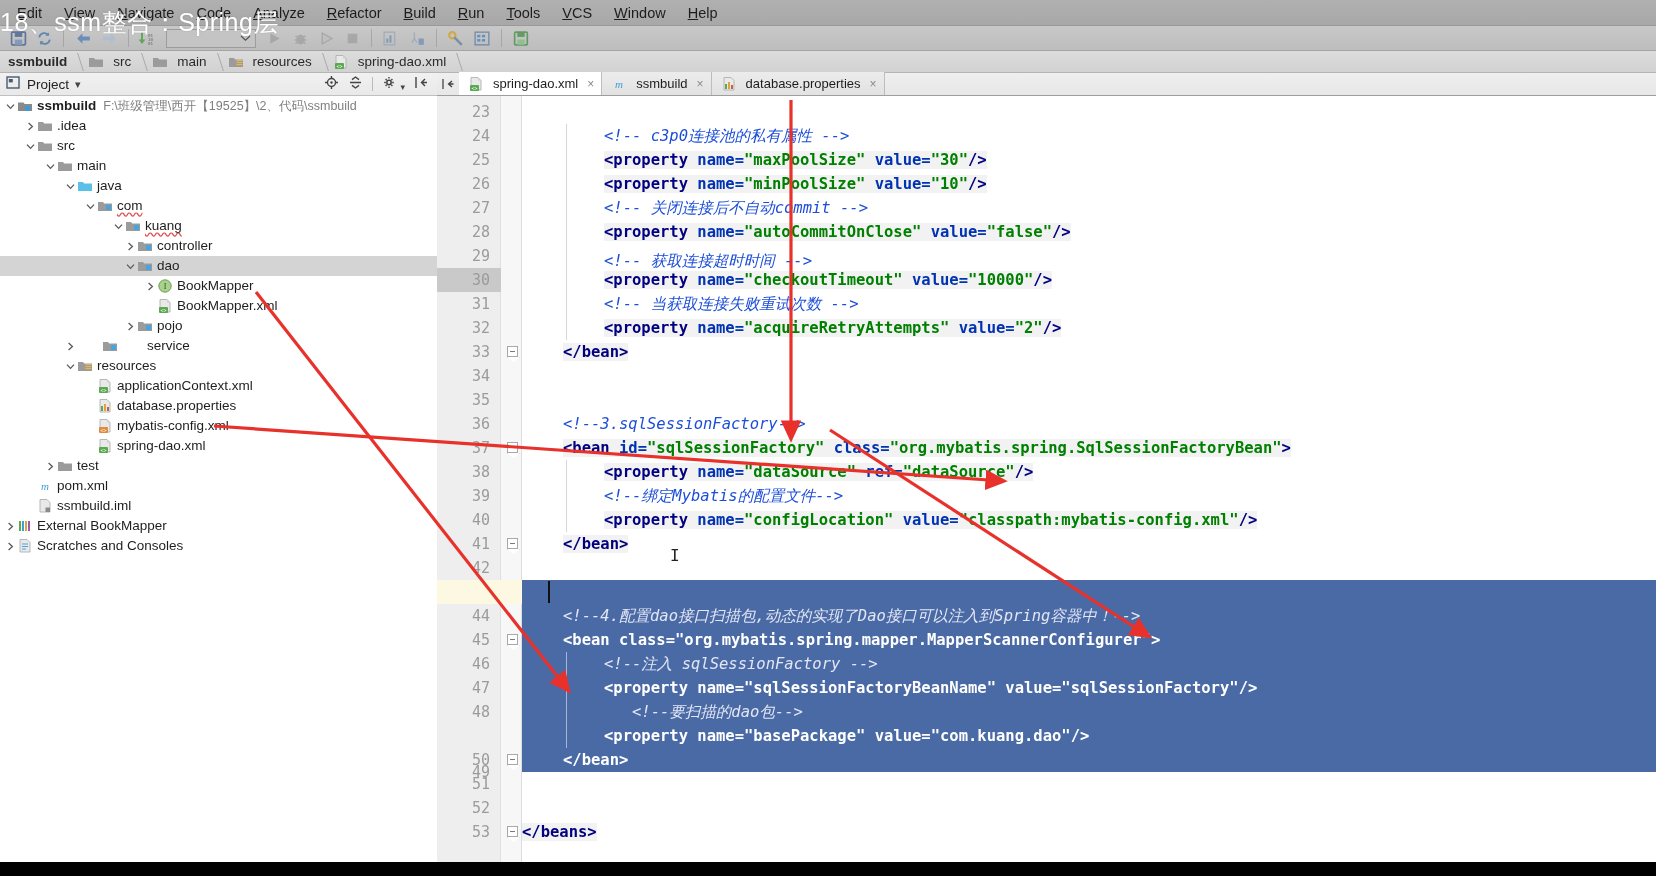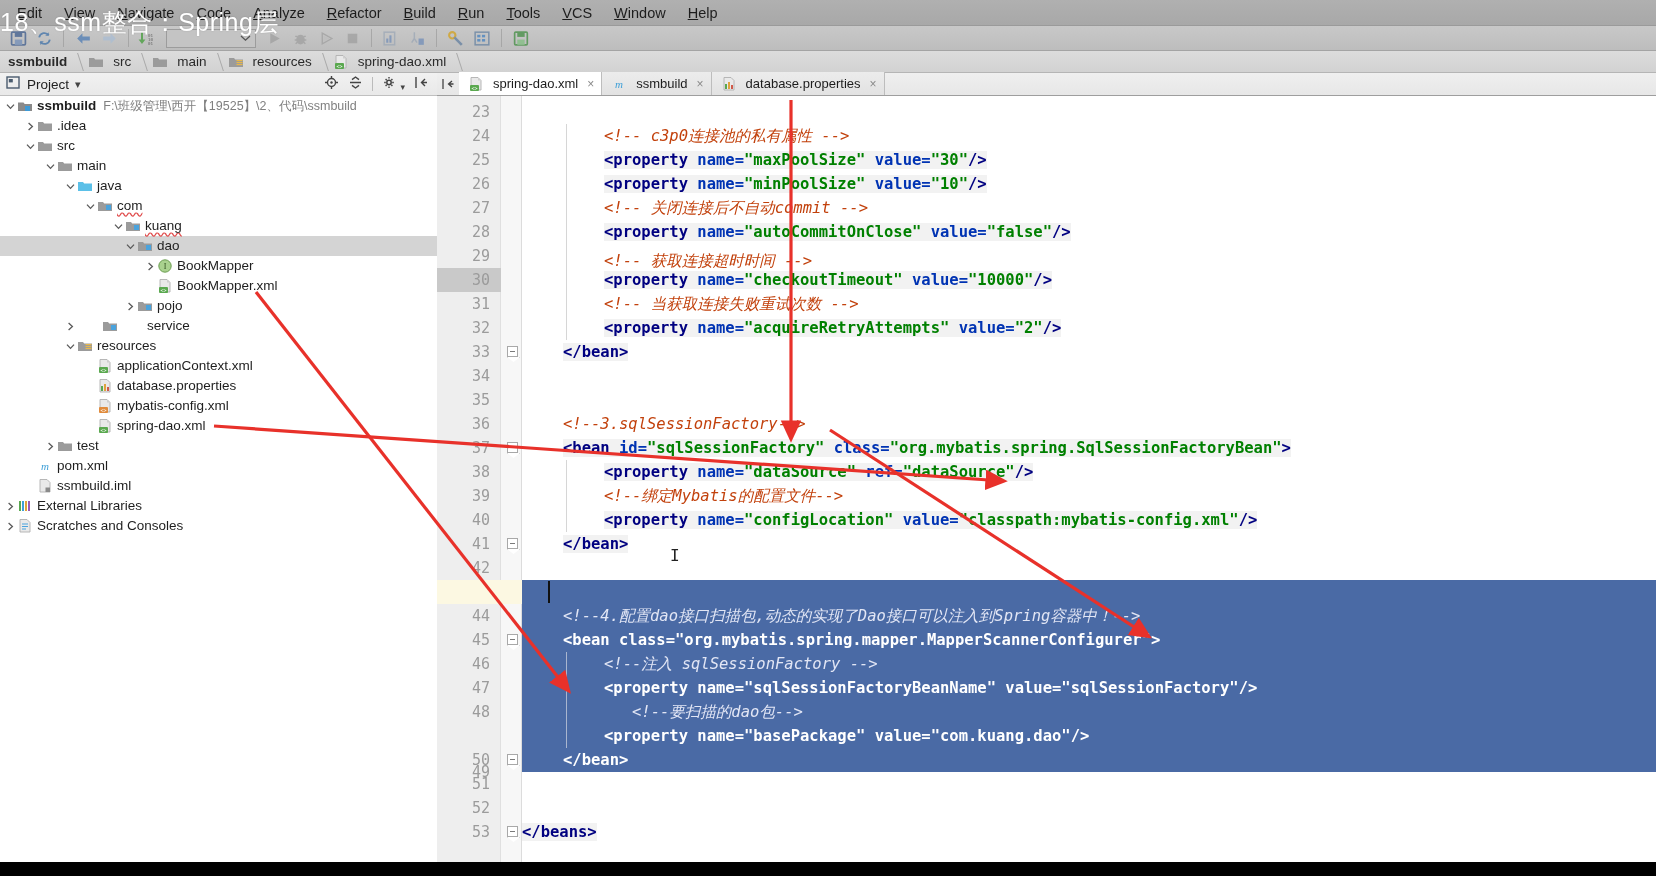--- a/index.html
+++ b/index.html
@@ -131,21 +131,21 @@
     position:absolute; left:0; height:24px; line-height:24px; white-space:pre;
     font-family:"DejaVu Sans Mono", monospace; font-size:15.5px;
     color:#111;
   }
   .selrow{ position:absolute; left:0; width:1134px; height:24px; background:#4a6aa5; }
   .caretrow{ position:absolute; left:0; width:1134px; height:24px; background:#fcf8e2; }
   .caret{ position:absolute; width:2px; height:22px; background:#111; top:1px;}
   .tagtok{ color:#000080; font-weight:bold; background:#f2f2f2;}
   .attr  { color:#0033b3; font-weight:bold; background:#f2f2f2;}
   .val   { color:#008000; font-weight:bold; background:#f2f2f2;}
-  .cmt   { color:#c2410c; font-style:italic; }
+  .cmt   { color:#1d4ed8; font-style:italic; }
   .sel .tagtok,.sel .attr,.sel .val{ color:#ffffff; background:transparent; font-weight:bold;}
   .sel .cmt{ color:#e2e6f5; }
   .indentguide{ position:absolute; width:1px; background:#d6d6d6;}
   .indentguide.light{ background:#aab6cf; }
   .ibeam{ position:absolute; color:#222; font-size:16px; font-family:"DejaVu Sans Mono",monospace;}
   
   #overlay-title{
     position:absolute; left:0; top:6px; font-size:25px; color:#fff;
     font-family:"Liberation Sans", sans-serif; letter-spacing:.5px;
     text-shadow:0 0 2px rgba(0,0,0,.15); z-index:40; white-space:nowrap;
@@ -432,20 +432,32 @@
         <svg width="9" height="9" viewBox="0 0 9 9">
           <path d="M1 2.6L4.5 6.4 8 2.6" stroke="#5a5a5a" stroke-width="1.3" fill="none"></path>
         </svg>
       </span>
       <span class="ic"><svg width="16" height="16" viewBox="0 0 16 16">
           <path d="M1 4h5l1.2 1.6H15V13H1z" fill="#9b9b9b"></path>
           <rect x="9" y="7" width="5" height="5" fill="#4aa3dd"></rect>
         </svg></span>
       <span class="lbl wavy">kuang</span>
     </div>
+    <div class="row" style="padding-left: 124px;">
+      <span class="arrow">
+        <svg width="9" height="9" viewBox="0 0 9 9">
+          <path d="M2.6 1L6.4 4.5 2.6 8" stroke="#5a5a5a" stroke-width="1.3" fill="none"></path>
+        </svg>
+      </span>
+      <span class="ic"><svg width="16" height="16" viewBox="0 0 16 16">
+          <path d="M1 4h5l1.2 1.6H15V13H1z" fill="#9b9b9b"></path>
+          <rect x="9" y="7" width="5" height="5" fill="#4aa3dd"></rect>
+        </svg></span>
+      <span class="lbl">controller</span>
+    </div>
     <div class="row sel" style="padding-left: 124px;">
       <span class="arrow">
         <svg width="9" height="9" viewBox="0 0 9 9">
           <path d="M1 2.6L4.5 6.4 8 2.6" stroke="#5a5a5a" stroke-width="1.3" fill="none"></path>
         </svg>
       </span>
       <span class="ic"><svg width="16" height="16" viewBox="0 0 16 16">
           <path d="M1 4h5l1.2 1.6H15V13H1z" fill="#9b9b9b"></path>
           <rect x="9" y="7" width="5" height="5" fill="#4aa3dd"></rect>
         </svg></span>
@@ -582,21 +594,21 @@
         <svg width="9" height="9" viewBox="0 0 9 9">
           <path d="M2.6 1L6.4 4.5 2.6 8" stroke="#5a5a5a" stroke-width="1.3" fill="none"></path>
         </svg>
       </span>
       <span class="ic"><svg width="16" height="16" viewBox="0 0 16 16">
           <rect x="2" y="3" width="2" height="10" fill="#5aa84f"></rect>
           <rect x="5" y="3" width="2" height="10" fill="#3fa0d8"></rect>
           <rect x="8" y="3" width="2" height="10" fill="#e0a23c"></rect>
           <rect x="11" y="3" width="2" height="10" fill="#9b59b6"></rect>
         </svg></span>
-      <span class="lbl">External Libraries</span>
+      <span class="lbl">External BookMapper</span>
     </div>
     <div class="row" style="padding-left: 4px;">
       <span class="arrow">
         <svg width="9" height="9" viewBox="0 0 9 9">
           <path d="M2.6 1L6.4 4.5 2.6 8" stroke="#5a5a5a" stroke-width="1.3" fill="none"></path>
         </svg>
       </span>
       <span class="ic"><svg width="16" height="16" viewBox="0 0 16 16">
           <path d="M3 1.5h7l3 3V14H3z" fill="#e9e9e9" stroke="#b0b0b0" stroke-width=".9"></path>
           <path d="M5 6h6M5 8.5h6M5 11h4" stroke="#4aa3dd" stroke-width="1.1"></path>

